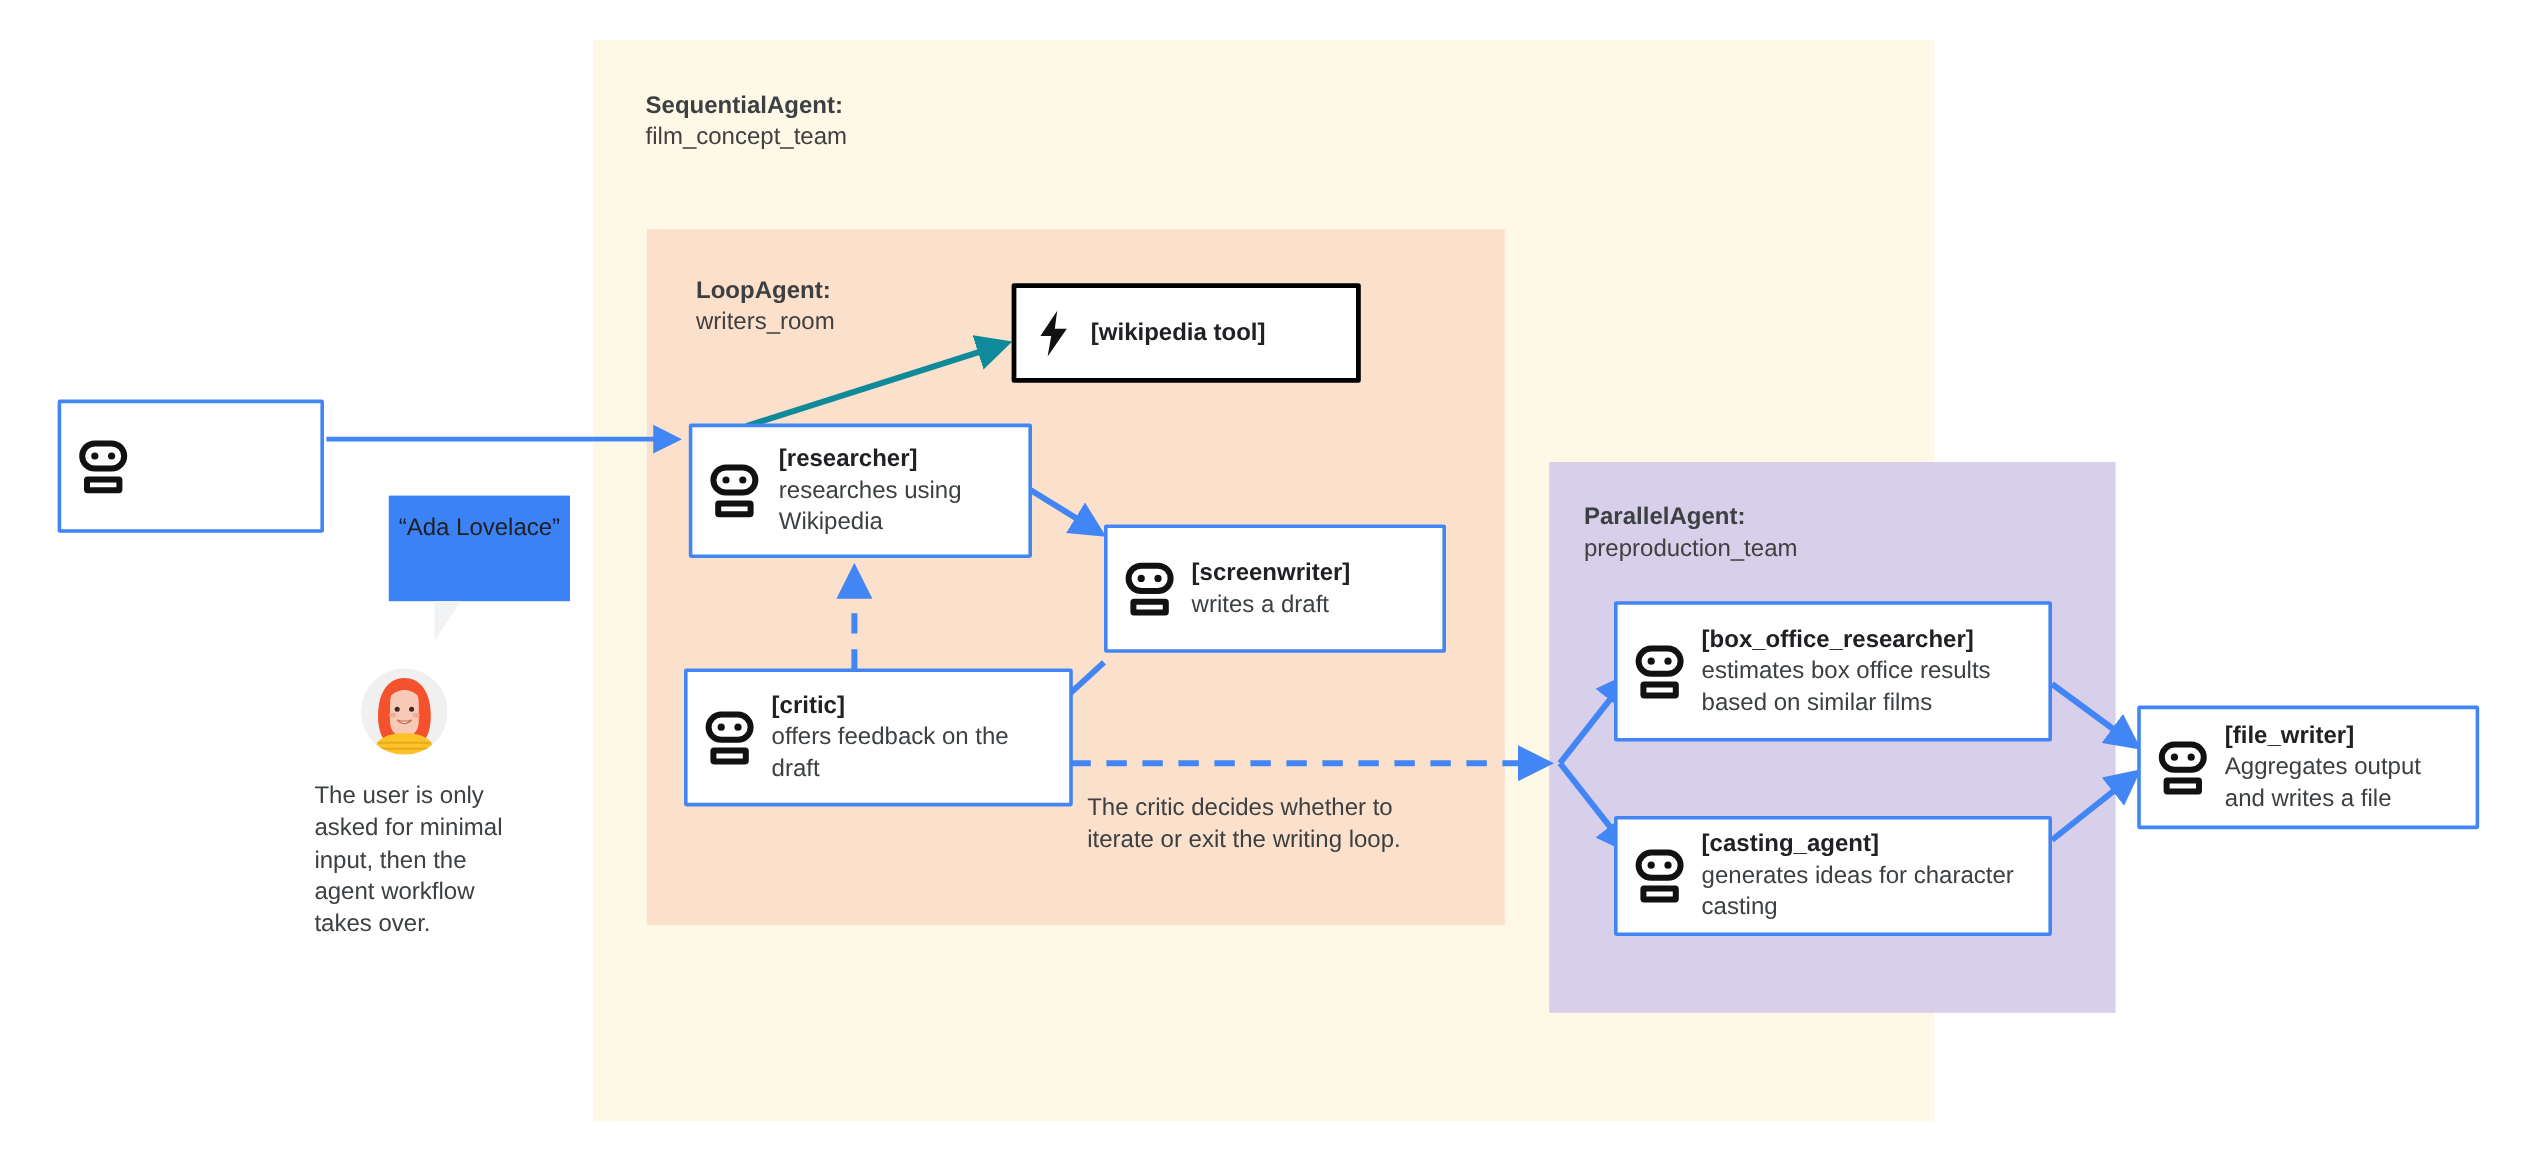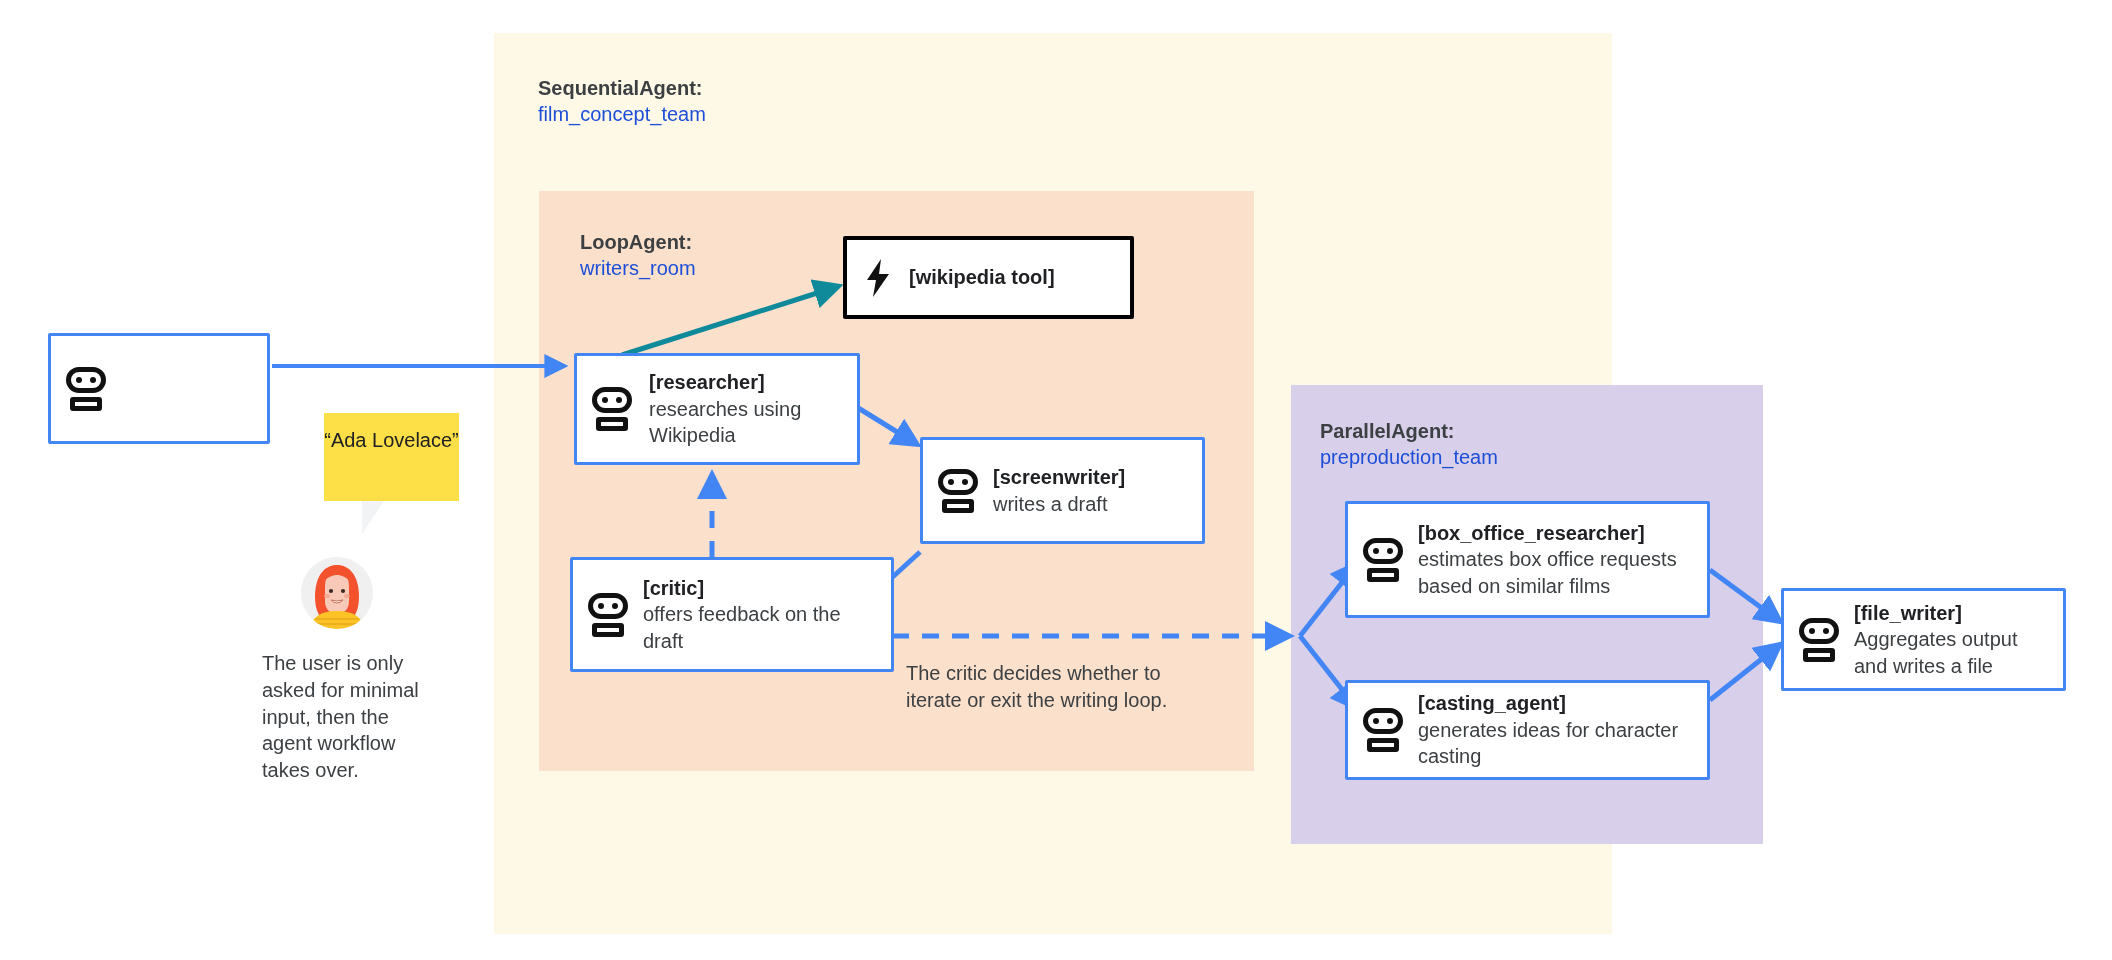--- a/index.html
+++ b/index.html
@@ -8,21 +8,21 @@
 
   .abs{position:absolute;}
 
   
   #seq-panel{left:494px;top:33px;width:1118px;height:901px;background:#fef8e7;}
   #loop-panel{left:539px;top:191px;width:715px;height:580px;background:#fbe0cc;}
   #par-panel{left:1291px;top:385px;width:472px;height:459px;background:#d8cfea;}
 
   .panel-label{position:absolute;line-height:1.32;font-size:20px;}
   .panel-label .ttl{font-weight:bold;color:#3c4043;display:block;}
-  .panel-label .sub{font-weight:normal;color:#1d4ed8;display:block;}
+  .panel-label .sub{font-weight:normal;color:#404040;display:block;}
 
   
   .node{position:absolute;background:#ffffff;border:3px solid #4285f4;
         box-sizing:border-box;display:flex;align-items:center;gap:14px;
         padding:10px 14px;border-radius:2px;}
   .node.tool{border:4px solid #000000;}
   .node .txt{font-size:20px;line-height:1.32;color:#3c4043;}
   .node .txt b{color:#202124;font-weight:bold;display:block;}
   .node .txt span{display:block;}
 
@@ -31,21 +31,21 @@
   .robot .head{position:absolute;left:1px;top:0;width:40px;height:26px;
      border:5px solid #111;border-radius:13px;box-sizing:border-box;background:#fff;}
   .robot .eye{position:absolute;top:10px;width:6px;height:6px;border-radius:50%;background:#111;}
   .robot .eye.l{left:11px;} .robot .eye.r{left:25px;}
   .robot .mouth{position:absolute;left:5px;top:30px;width:32px;height:14px;
      border:5px solid #111;border-radius:3px;box-sizing:border-box;background:#fff;}
 
   .bolt{flex:0 0 auto;width:34px;height:44px;display:flex;align-items:center;justify-content:center;}
 
   
-  #bubble{left:324px;top:413px;width:135px;height:88px;background:#fde047;}
+  #bubble{left:324px;top:413px;width:151px;height:88px;background:#3b82f6;}
   #bubble .btxt{font-size:20px;line-height:1.32;text-align:center;color:#202124;
      padding-top:14px;}
   #bubble .tail{position:absolute;left:38px;top:88px;width:0;height:0;
      border-left:22px solid #f1f3f4;border-bottom:33px solid transparent;}
 
   
   #avatar{left:301px;top:557px;width:72px;height:72px;border-radius:50%;
           background:#f0f0f0;overflow:hidden;}
 
   
@@ -167,21 +167,21 @@
 
 <div class="node" id="n-boxoffice" style="left:1345px;top:501px;width:365px;height:117px;">
   <div class="robot">
     <div class="head"></div>
       <div class="eye l"></div>
       <div class="eye r"></div>
       <div class="mouth"></div>
   </div>
   <div class="txt">
     <b>[box_office_researcher]</b>
-    <span>estimates box office requests based on similar films</span>
+    <span>estimates box office results based on similar films</span>
   </div>
 </div>
 
 <div class="node" id="n-casting" style="left:1345px;top:680px;width:365px;height:100px;">
   <div class="robot">
     <div class="head"></div>
       <div class="eye l"></div>
       <div class="eye r"></div>
       <div class="mouth"></div>
   </div>

